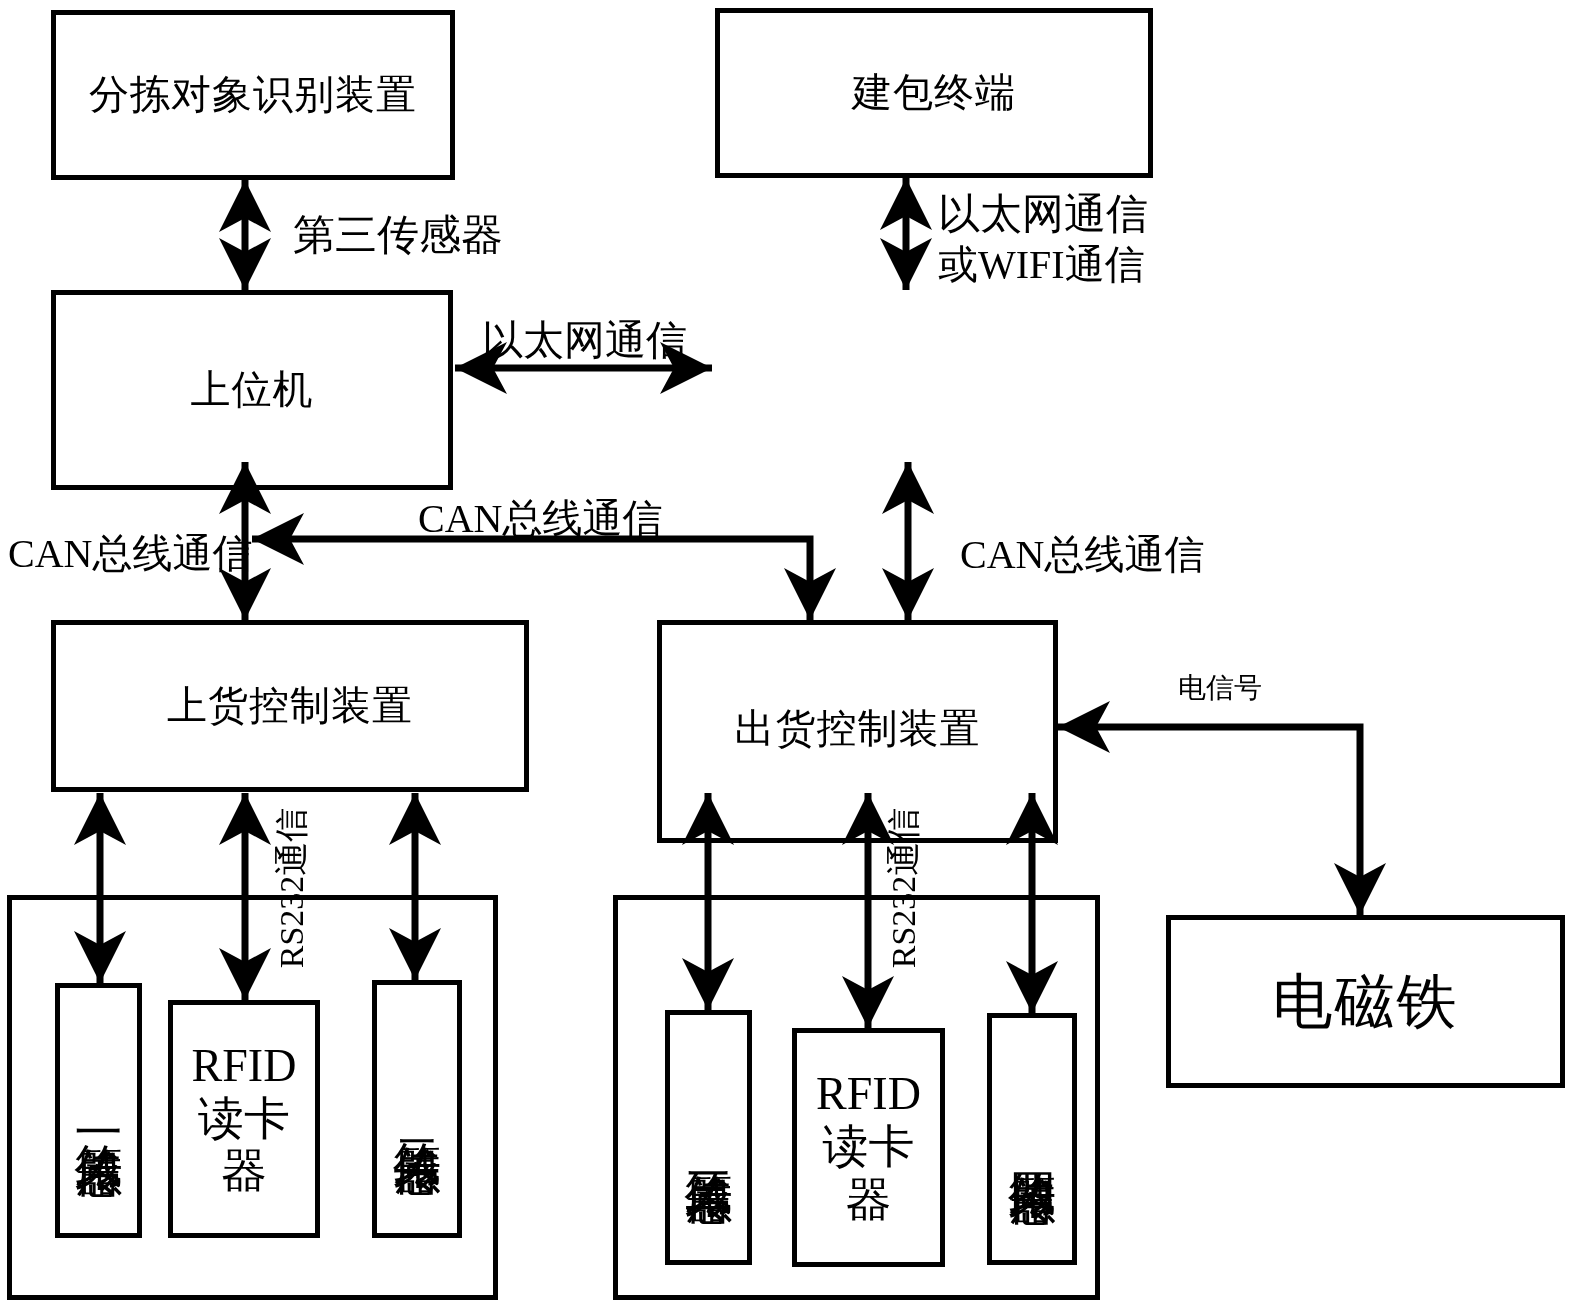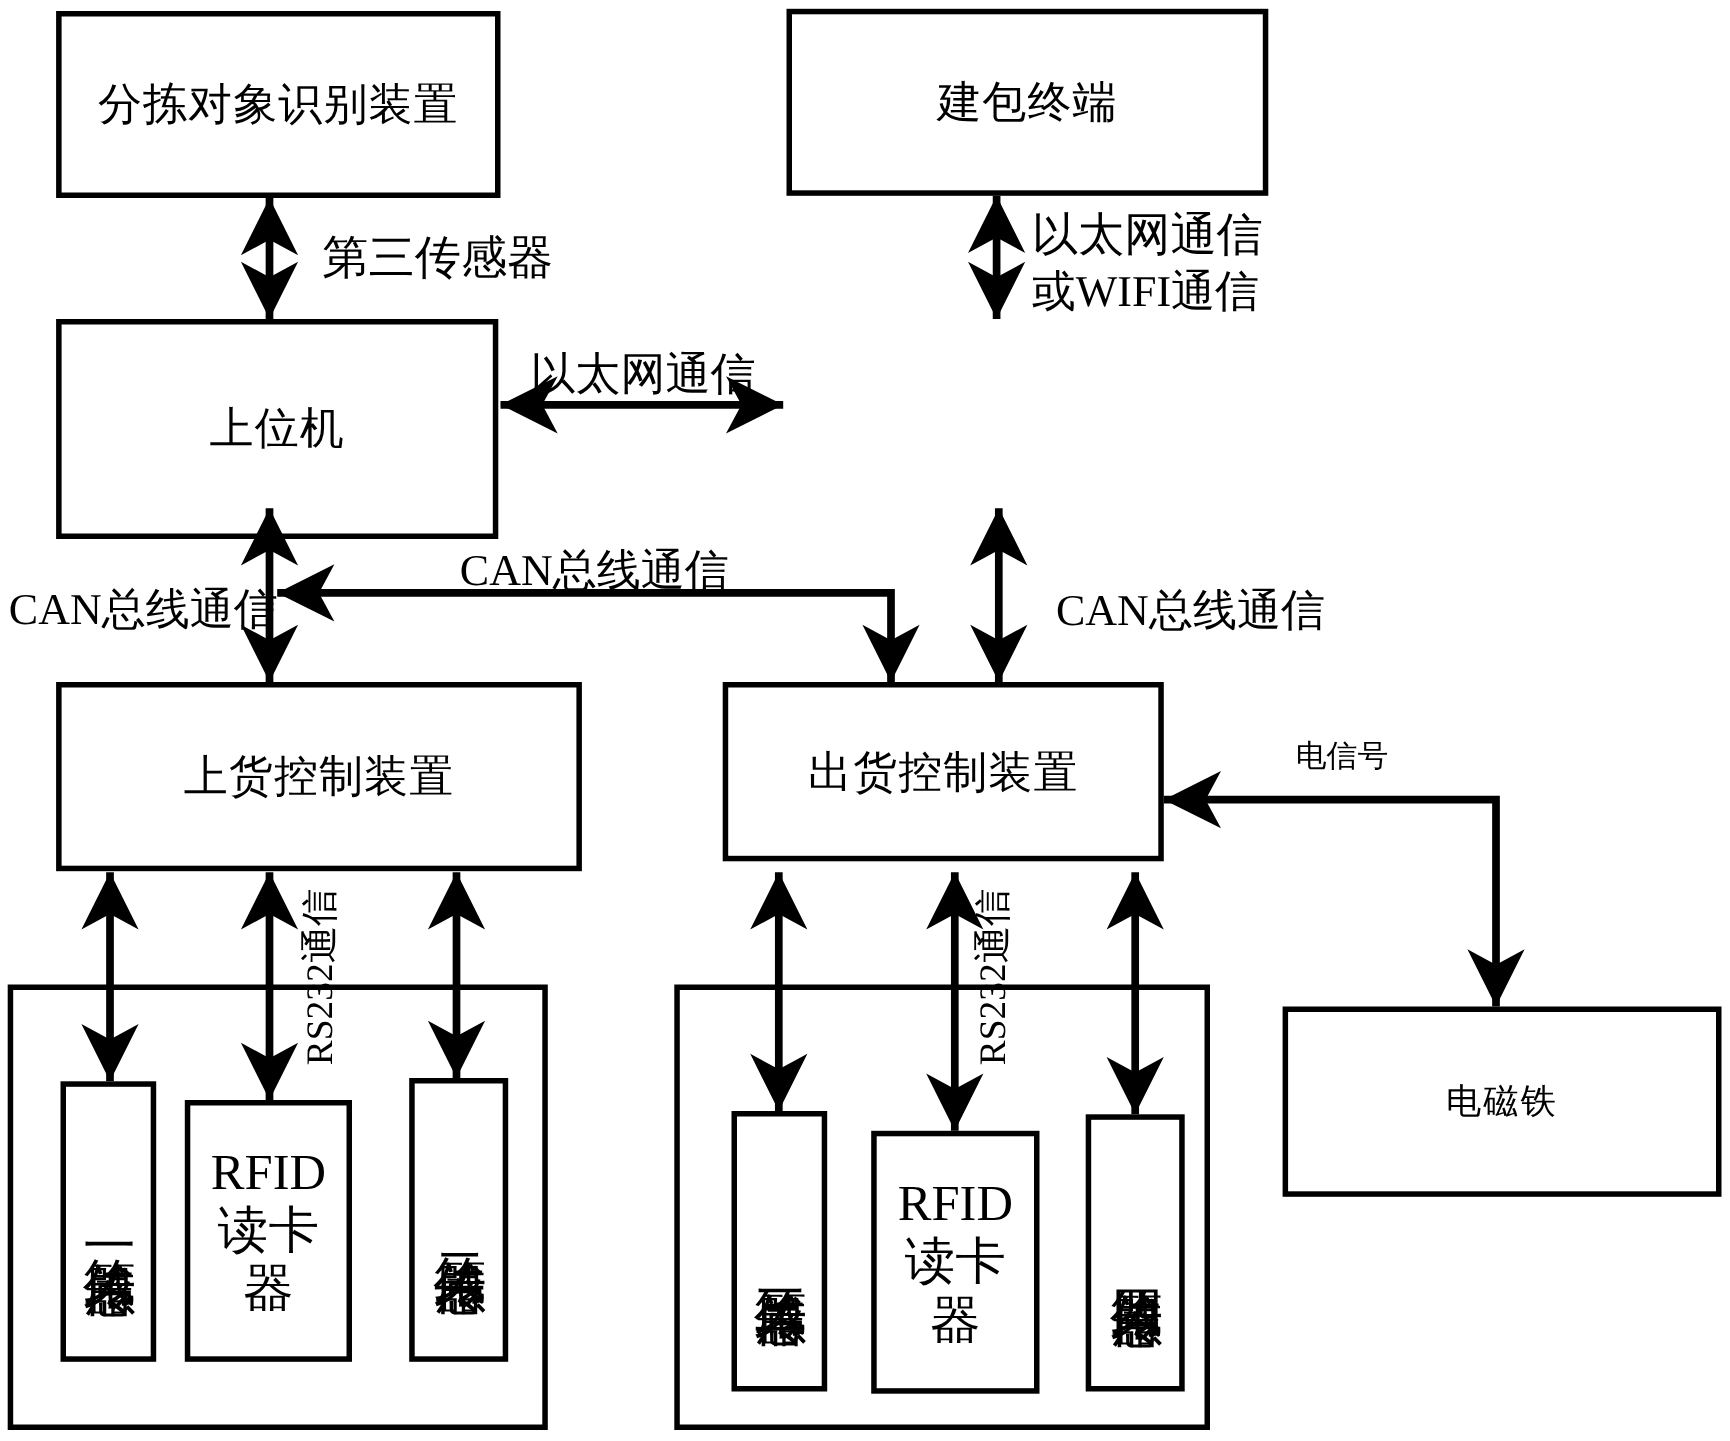--- a/index.html
+++ b/index.html
@@ -7,21 +7,21 @@
     position:relative; width:1573px; height:1310px; background:#fff;
     font-family:"Liberation Serif","DejaVu Serif",serif; color:#000;
     overflow:hidden;
   }
   .box {
     position:absolute; border:5px solid #000; background:#fff;
     box-sizing:border-box; display:flex; align-items:center; justify-content:center;
     text-align:center;
   }
   .box-label { font-size:40px; line-height:1.2; letter-spacing:1px; }
-  .big-label { font-size:32px; letter-spacing:2px; }
+  .big-label { font-size:60px; letter-spacing:2px; }
   .vlabel {
     writing-mode:vertical-rl; text-orientation:upright;
     font-size:48px; letter-spacing:2px; line-height:1;
   }
   .rfid-label { font-size:46px; line-height:1.15; width:122px; text-align:center; }
   .edge-label { position:absolute; font-size:40px; white-space:nowrap; line-height:1; }
   .rot {
     display:flex; align-items:center; justify-content:center;
     transform:rotate(-90deg); transform-origin:center center;
     font-size:34px;
@@ -48,21 +48,21 @@
 
   <div class="box" style="left:51px; top:290px; width:402px; height:200px;">
     <span class="box-label">上位机</span>
   </div>
 
 
   <div class="box" style="left:51px; top:620px; width:478px; height:172px;">
     <span class="box-label">上货控制装置</span>
   </div>
 
-  <div class="box" style="left:657px; top:620px; width:401px; height:163px;">
+  <div class="box" style="left:657px; top:620px; width:401px; height:223px;font-family:Liberation Mono, monospace;">
     <span class="box-label">出货控制装置</span>
   </div>
 
   <div class="box" style="left:1166px; top:915px; width:399px; height:173px;">
     <span class="box-label big-label">电磁铁</span>
   </div>
 
   <div class="box" style="left:55px; top:983px; width:87px; height:255px;">
     <span class="vlabel">第一传感器</span>
   </div>

